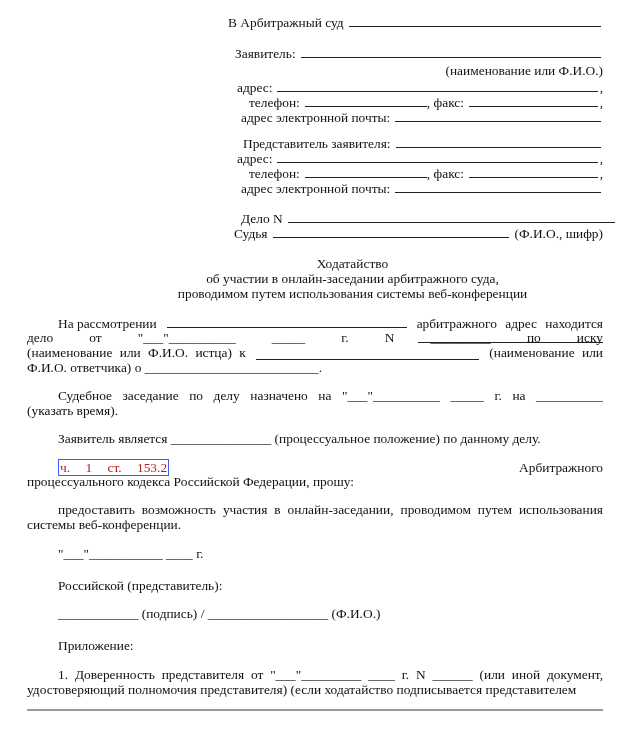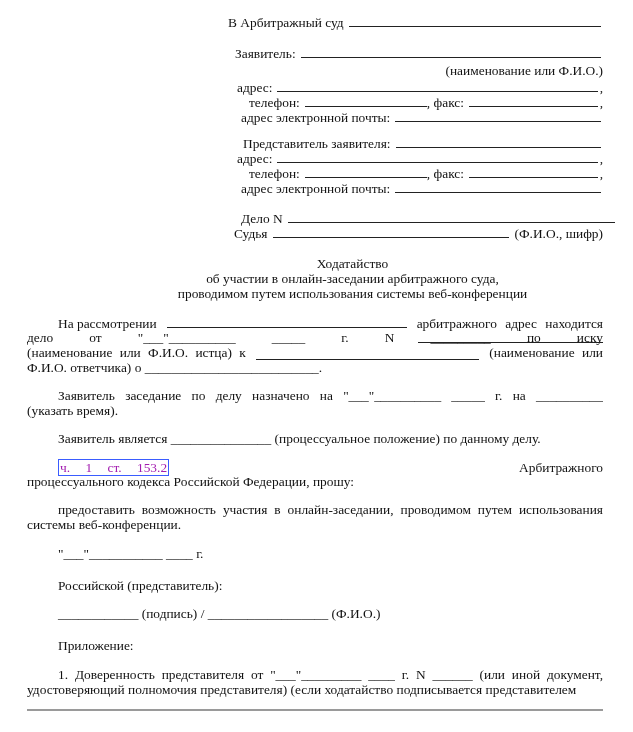--- a/index.html
+++ b/index.html
@@ -7,21 +7,21 @@
       width: 633px; height: 732px; overflow: hidden; position: relative;
       font-family: "Liberation Serif", "DejaVu Serif", serif;
       font-size: 13.4px; color: #111; line-height: 15px;
     }
     .abs { position: absolute; white-space: pre; }
     .u { display: inline-block; border-bottom: 1px solid #222; height: 12px; vertical-align: baseline; }
     .center { position: absolute; left: 0; width: 633px; text-align: center; white-space: pre; padding-left: 36px; }
     .para { position: absolute; left: 27px; width: 576px; text-align: justify; text-align-last: auto; }
     .para p { margin: 0; }
     .ind { text-indent: 31px; }
-    .link { color: #a21caf; border: 1px solid #3a5cff; padding: 0 1px; text-decoration: none; text-align: center; }
+    .link { color: #b91c1c; border: 1px solid #3a5cff; padding: 0 1px; text-decoration: none; text-align: center; }
     .sep { position: absolute; left: 27px; top: 709px; width: 576px; height: 0; border-top: 2px solid #9a9a9a; }
     .fill { flex: 1; border-bottom: 1px solid #222; height: 12px; margin: 0 2px; }
     .row { position: absolute; display: flex; align-items: baseline; white-space: pre; }
   </style>
 </head>
 <body>
 
 <div class="row" style="left:228px; top:14px; width:375px;">
   <span>В Арбитражный суд</span>
   <span class="fill" style="margin-left:5px"></span>
@@ -92,21 +92,21 @@
 </div>
 <div class="abs" style="left:27px; top:330px; width:576px; text-align:justify; text-align-last:justify; word-spacing:8px;">дело от "___"__________ _____ г. N _________ по иску</div>
 <div class="u" style="position:absolute; left:418px; top:330px; width:185px;"></div>
 <div class="row" style="left:27px; top:345px; width:576px;align-items:flex-end;">
   <span style="word-spacing:4px">(наименование или Ф.И.О. истца) к</span>
   <span class="fill" style="margin:0 10px"></span>
   <span style="word-spacing:4px">(наименование или</span>
 </div>
 <div class="abs" style="left:27px; top:360px;">Ф.И.О. ответчика) о __________________________.</div>
 
-<div class="abs" style="left:58px; top:388px; width:545px; text-align:justify; text-align-last:justify; word-spacing:4px;">Заявитель заседание по делу назначено на "___"__________ _____ г. на __________</div>
+<div class="abs" style="left:58px; top:388px; width:545px; text-align:justify; text-align-last:justify; word-spacing:4px;">Судебное заседание по делу назначено на "___"__________ _____ г. на __________</div>
 <div class="abs" style="left:27px; top:403px;">(указать время).</div>
 
 <div class="abs" style="left:58px; top:431px;">Заявитель является _______________ (процессуальное положение) по данному делу.</div>
 
 <div class="row" style="left:58px; top:459px; width:545px; justify-content:space-between;">
   <a class="link" style="word-spacing:12px">ч. 1 ст. 153.2</a>
   <span>Арбитражного</span>
 </div>
 <div class="abs" style="left:27px; top:474px;">процессуального кодекса Российской Федерации, прошу:</div>
 

